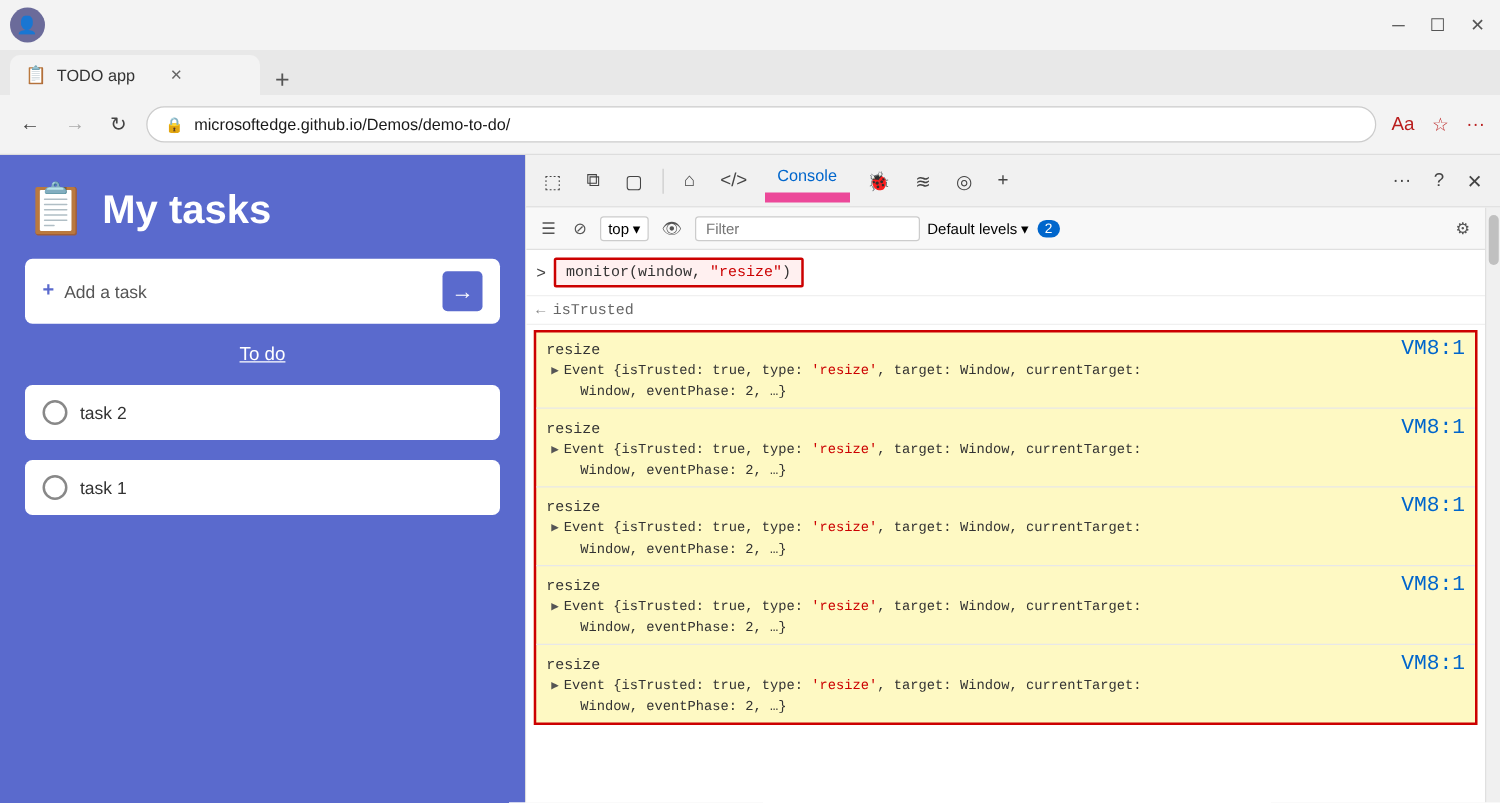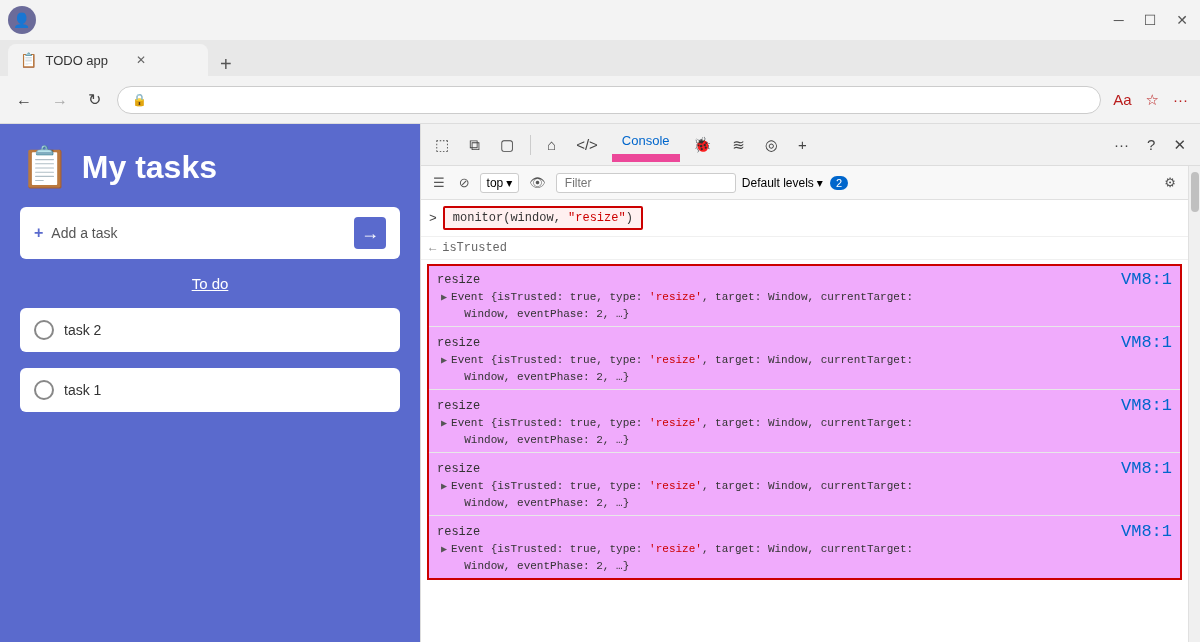--- a/index.html
+++ b/index.html
@@ -148,21 +148,21 @@
     .undefined-line {
       display: flex; align-items: center; padding: 4px 8px;
       color: #666; font-size: 12px; border-bottom: 1px solid #f0f0f0;
       gap: 6px;
     }
     .arrow-left { color: #888; }
 
     
     .resize-block {
       border: 2px solid #cc0000; margin: 4px 6px;
-      background: #f0abfc;
+      background: #fef9c3;
     }
     .resize-block-inner {
       padding: 4px 8px;
     }
     .resize-header {
       display: flex; justify-content: space-between; align-items: center;
     }
     .resize-label { color: #333; font-size: 12px; font-weight: 500; }
     .vm-link { color: #0066cc; font-size: 17px; text-decoration: none; cursor: pointer; }
     .event-line {
@@ -213,20 +213,21 @@
   </div>
   <button class="tab-add">+</button>
 </div>
 
 <div class="address-bar">
   <button class="nav-btn">←</button>
   <button class="nav-btn" style="color:#aaa;">→</button>
   <button class="nav-btn">↻</button>
   <div class="url-bar">
     <span class="url-lock">🔒</span>
+    <span class="url-text">microsoftedge.github.io/Demos/demo-to-do/</span>
   </div>
   <div class="address-bar-right">
     <button class="addr-btn">Aa</button>
     <button class="addr-btn">☆</button>
     <button class="addr-btn">···</button>
   </div>
 </div>
 
 <div class="main-content">
 

